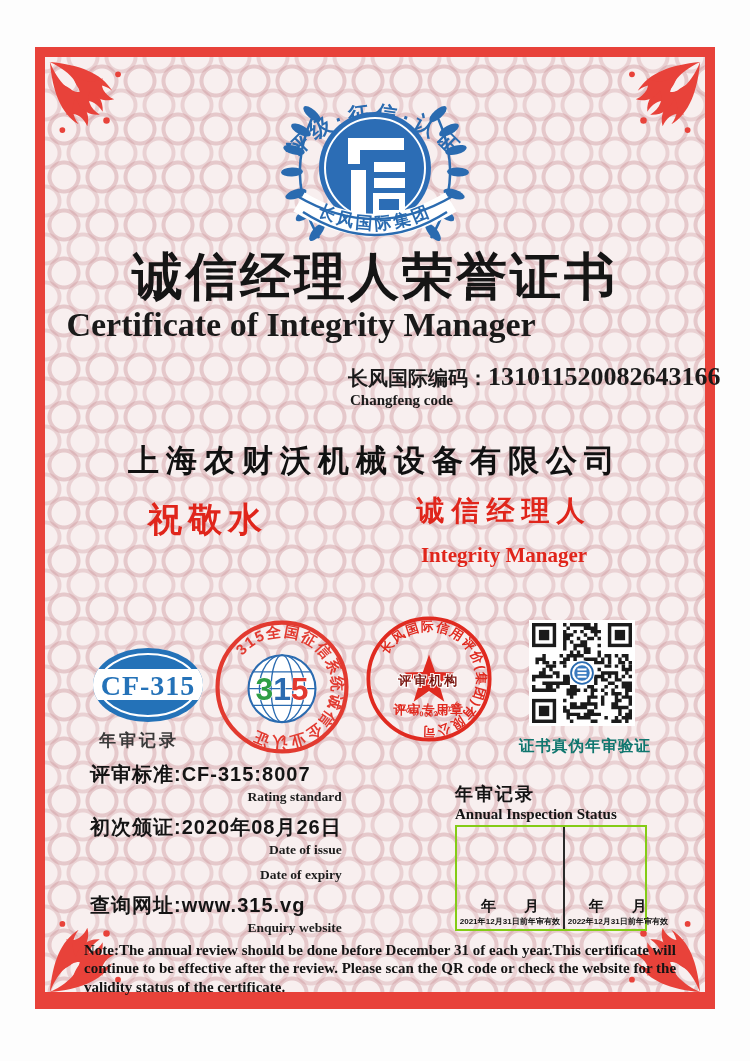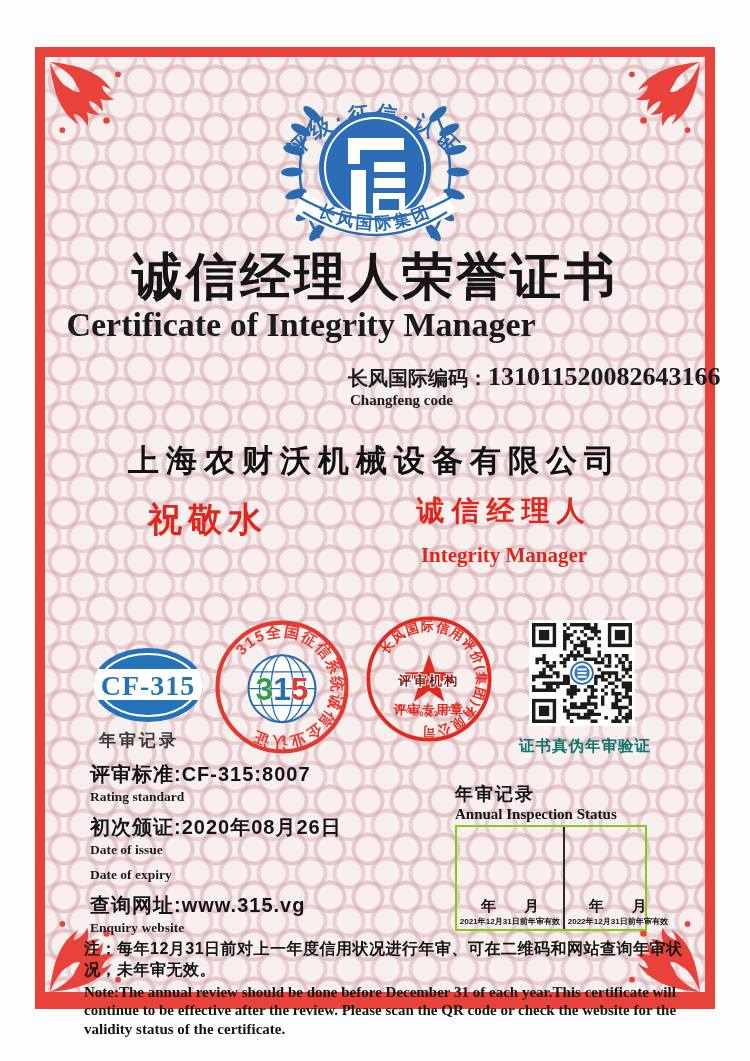--- a/index.html
+++ b/index.html
@@ -51,21 +51,21 @@
   .stamp-315 { position:absolute; left:210px; top:615px; }
   .stamp-review { position:absolute; left:363px; top:613px; }
   .qr-wrap { position:absolute; left:529px; top:620px; width:106px; height:106px; background:#fff; padding:3px; }
   .qr-caption { position:absolute; left:519px; top:736px; font-size:15.5px; font-weight:bold;
     color:#0f766e; letter-spacing:1px; }
 
   .details { position:absolute; left:90px; top:761px; }
   .detail-row { margin-bottom:9px; }
   .detail-cn { font-size:20px; font-weight:bold; color:#141414; letter-spacing:1px; }
   .detail-en { font-family:"Liberation Serif","DejaVu Serif",serif; font-size:13.5px; font-weight:bold;
-    color:#1c1c1c; margin-top:1px; }
+    color:#1c1c1c; margin-top:1px;text-align:right; }
 
   .inspection { position:absolute; left:455px; top:782px; width:192px; }
   .insp-title-cn { font-size:18px; font-weight:bold; color:#141414; letter-spacing:2px; }
   .insp-title-en { font-family:"Liberation Serif","DejaVu Serif",serif; font-size:15px; font-weight:bold; color:#141414; }
   .insp-box { display:flex; border:2px solid #84cc16; height:106px; margin-top:2px; }
   .insp-cell { flex:1; display:flex; flex-direction:column; justify-content:flex-end; align-items:center; padding-bottom:1px; }
   .insp-cell.first { border-right:2px solid #2a2a2a; }
   .insp-ym { font-size:15px; font-weight:bold; color:#141414; }
   .insp-ym .gap { display:inline-block; width:28px; }
   .insp-valid { font-size:8.5px; font-weight:bold; color:#141414; white-space:nowrap; transform:scale(.95); }
@@ -283,18 +283,17 @@
           <div class="insp-valid">2021年12月31日前年审有效</div>
         </div>
         <div class="insp-cell">
           <div class="insp-ym"><span>年</span><span class="gap"></span><span>月</span></div>
           <div class="insp-valid">2022年12月31日前年审有效</div>
         </div>
       </div>
     </div>
 
     <div class="note">
-      <div class="note-cn">注：每年12月31日前对上一年度信用状况进行年审、可在二维码和网站查询年审状况，未年审无效。</div>
       <div class="note-en">Note:The annual review should be done before December 31 of each year.This certificate  will continue to be effective after the review. Please scan the QR code or check the website for the validity status of the certificate.</div>
     </div>
 
   </div>
 </div>
 
 </body></html>

